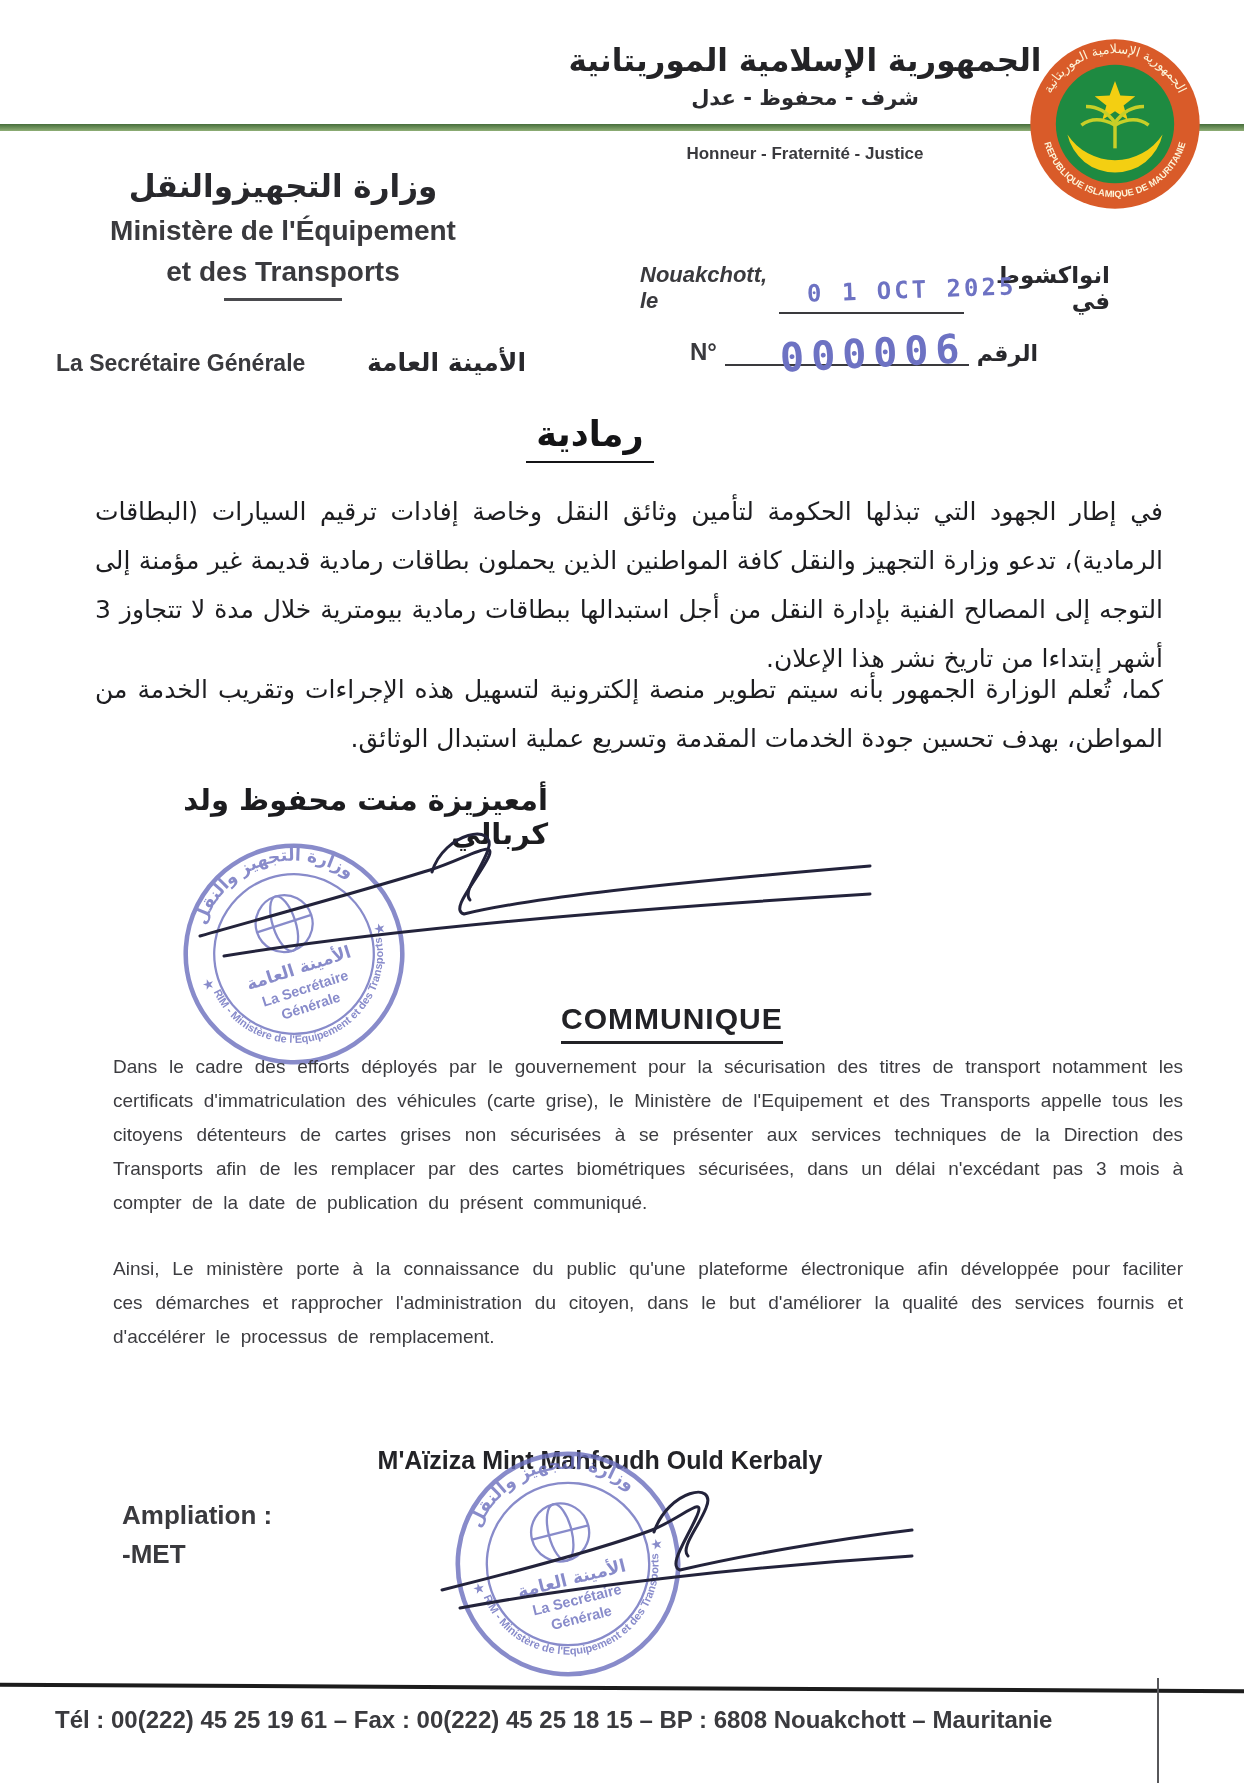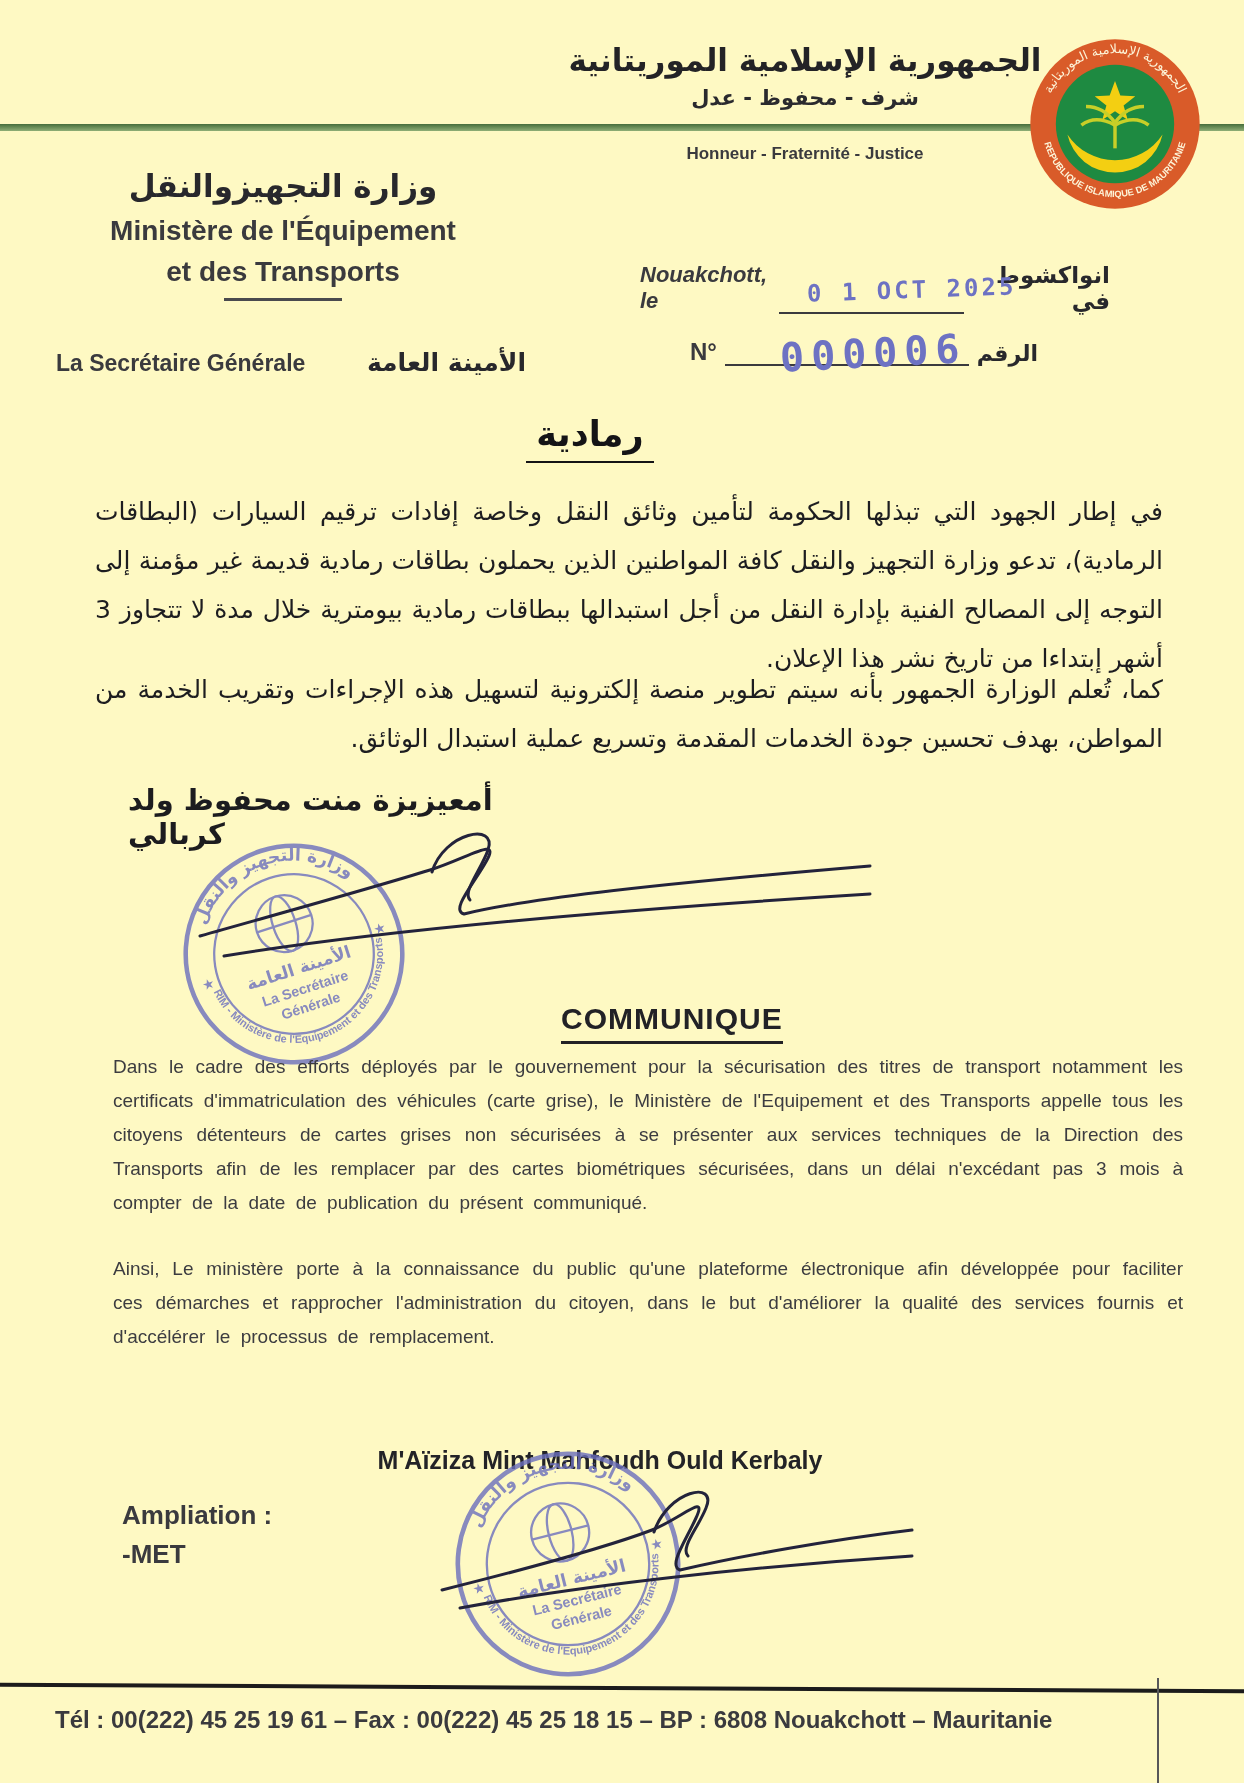--- a/index.html
+++ b/index.html
@@ -1,16 +1,16 @@
 <!DOCTYPE html>
 <html><head>
 <meta charset="utf-8">
 <style>
   html,body{margin:0;padding:0;background:#e9e9e9;}
-  .page{position:relative;width:1244px;height:1783px;margin:0 auto;background:#fef9c3;
+  .page{position:relative;width:1244px;height:1783px;margin:0 auto;background:#ffffff;
         font-family:"Liberation Sans",sans-serif;color:#2b2b2e;overflow:hidden;}
   .abs{position:absolute;}
   .c{text-align:center;}
   .b{font-weight:bold;}
   .ar{font-family:"DejaVu Sans",sans-serif;direction:rtl;}
   .fr-head{color:#3a3a3e;}
   .green-rule{background:linear-gradient(#466e3c,#8fae76);}
   .stamp-text{color:#6d72c3;font-family:"DejaVu Sans Mono",monospace;}
   .para-ar{direction:rtl;text-align:justify;font-family:"DejaVu Sans",sans-serif;
            font-size:25px;line-height:49px;color:#1d1d20;}
@@ -91,21 +91,21 @@
     <span class="ar b" style="font-size:22px;color:#28282c;">الرقم</span>
   </div>
 
   <div class="abs c" style="left:470px;top:414px;width:240px;">
     <span class="ar b" style="display:inline-block;font-size:35px;color:#141416;border-bottom:2.5px solid #141416;padding:0 10px 7px;">رمادية</span>
   </div>
 
   <div class="abs para-ar" style="left:95px;top:487px;width:1068px;">في إطار الجهود التي تبذلها الحكومة لتأمين وثائق النقل وخاصة إفادات ترقيم السيارات (البطاقات الرمادية)، تدعو وزارة التجهيز والنقل كافة المواطنين الذين يحملون بطاقات رمادية قديمة غير مؤمنة إلى التوجه إلى المصالح الفنية بإدارة النقل من أجل استبدالها ببطاقات رمادية بيومترية خلال مدة لا تتجاوز 3 أشهر إبتداءا من تاريخ نشر هذا الإعلان.</div>
   <div class="abs para-ar" style="left:95px;top:665px;width:1068px;">كما، تُعلم الوزارة الجمهور بأنه سيتم تطوير منصة إلكترونية لتسهيل هذه الإجراءات وتقريب الخدمة من المواطن، بهدف تحسين جودة الخدمات المقدمة وتسريع عملية استبدال الوثائق.</div>
 
-  <div class="abs ar b" style="left:128px;top:783px;width:420px;font-size:29px;color:#1c1c1f;text-align:left;">أمعيزيزة منت محفوظ ولد كربالي</div>
+  <div class="abs ar b" style="left:128px;top:783px;width:420px;font-size:29px;color:#1c1c1f;text-align:right;">أمعيزيزة منت محفوظ ولد كربالي</div>
 
   <svg class="abs seal-stamp" style="left:180px;top:840px;width:228px;height:228px;transform:rotate(-18deg);" viewBox="0 0 200 200">
     <g fill="none" stroke="#6b6fbe">
       <circle cx="100" cy="100" r="95" stroke-width="4"></circle>
       <circle cx="100" cy="100" r="70" stroke-width="2"></circle>
     </g>
     <defs>
       <path id="st1Top" d="M 18,100 A 82,82 0 1 1 182,100"></path>
       <path id="st1Bot" d="M 22,100 A 78,78 0 0 0 178,100"></path>
     </defs>

